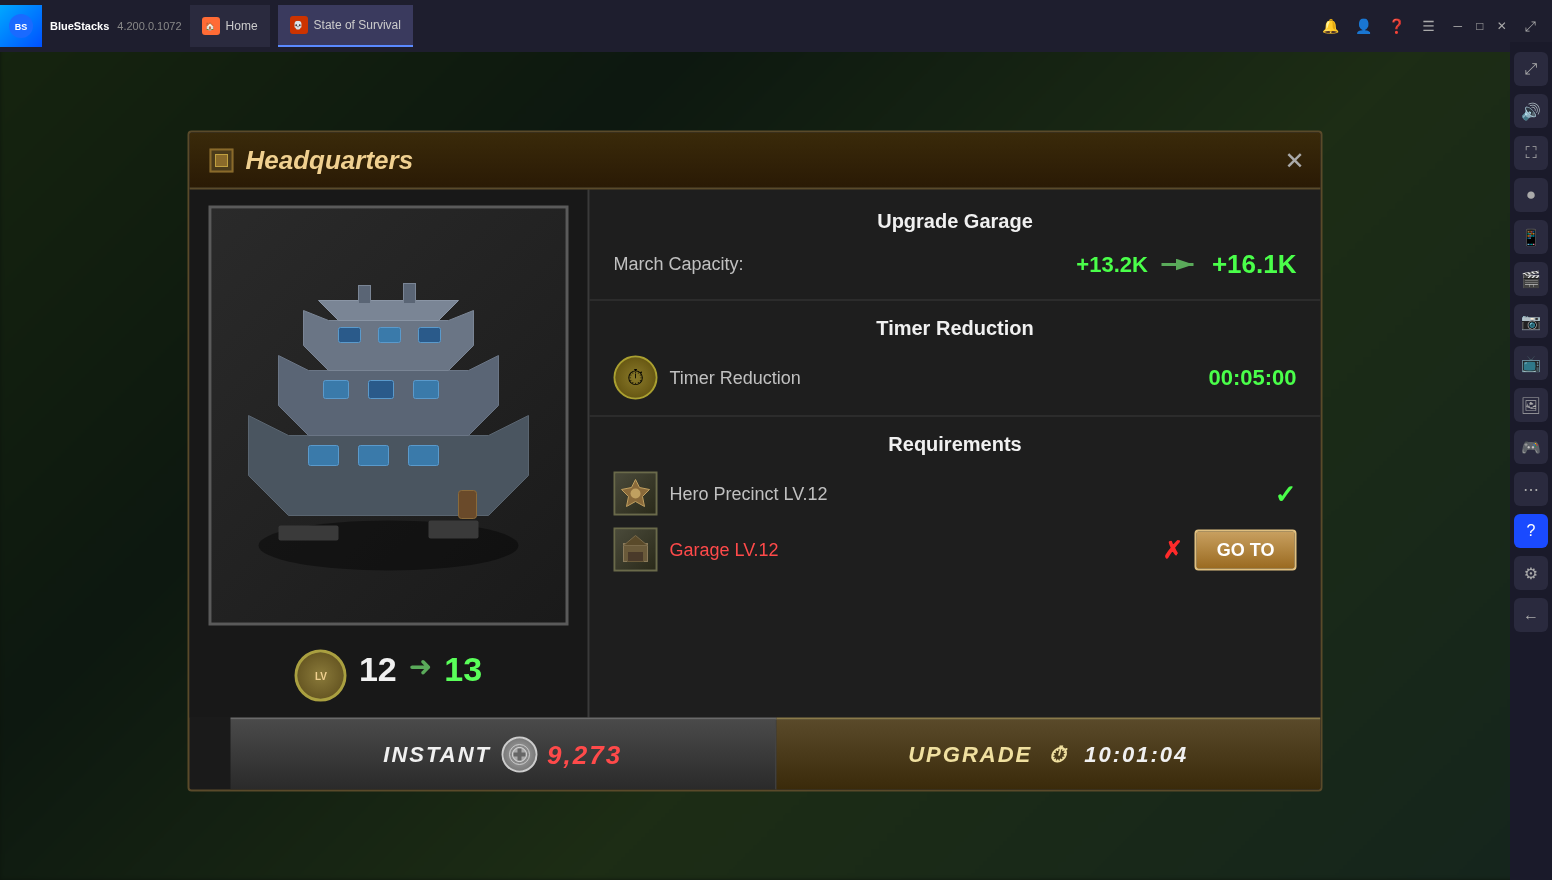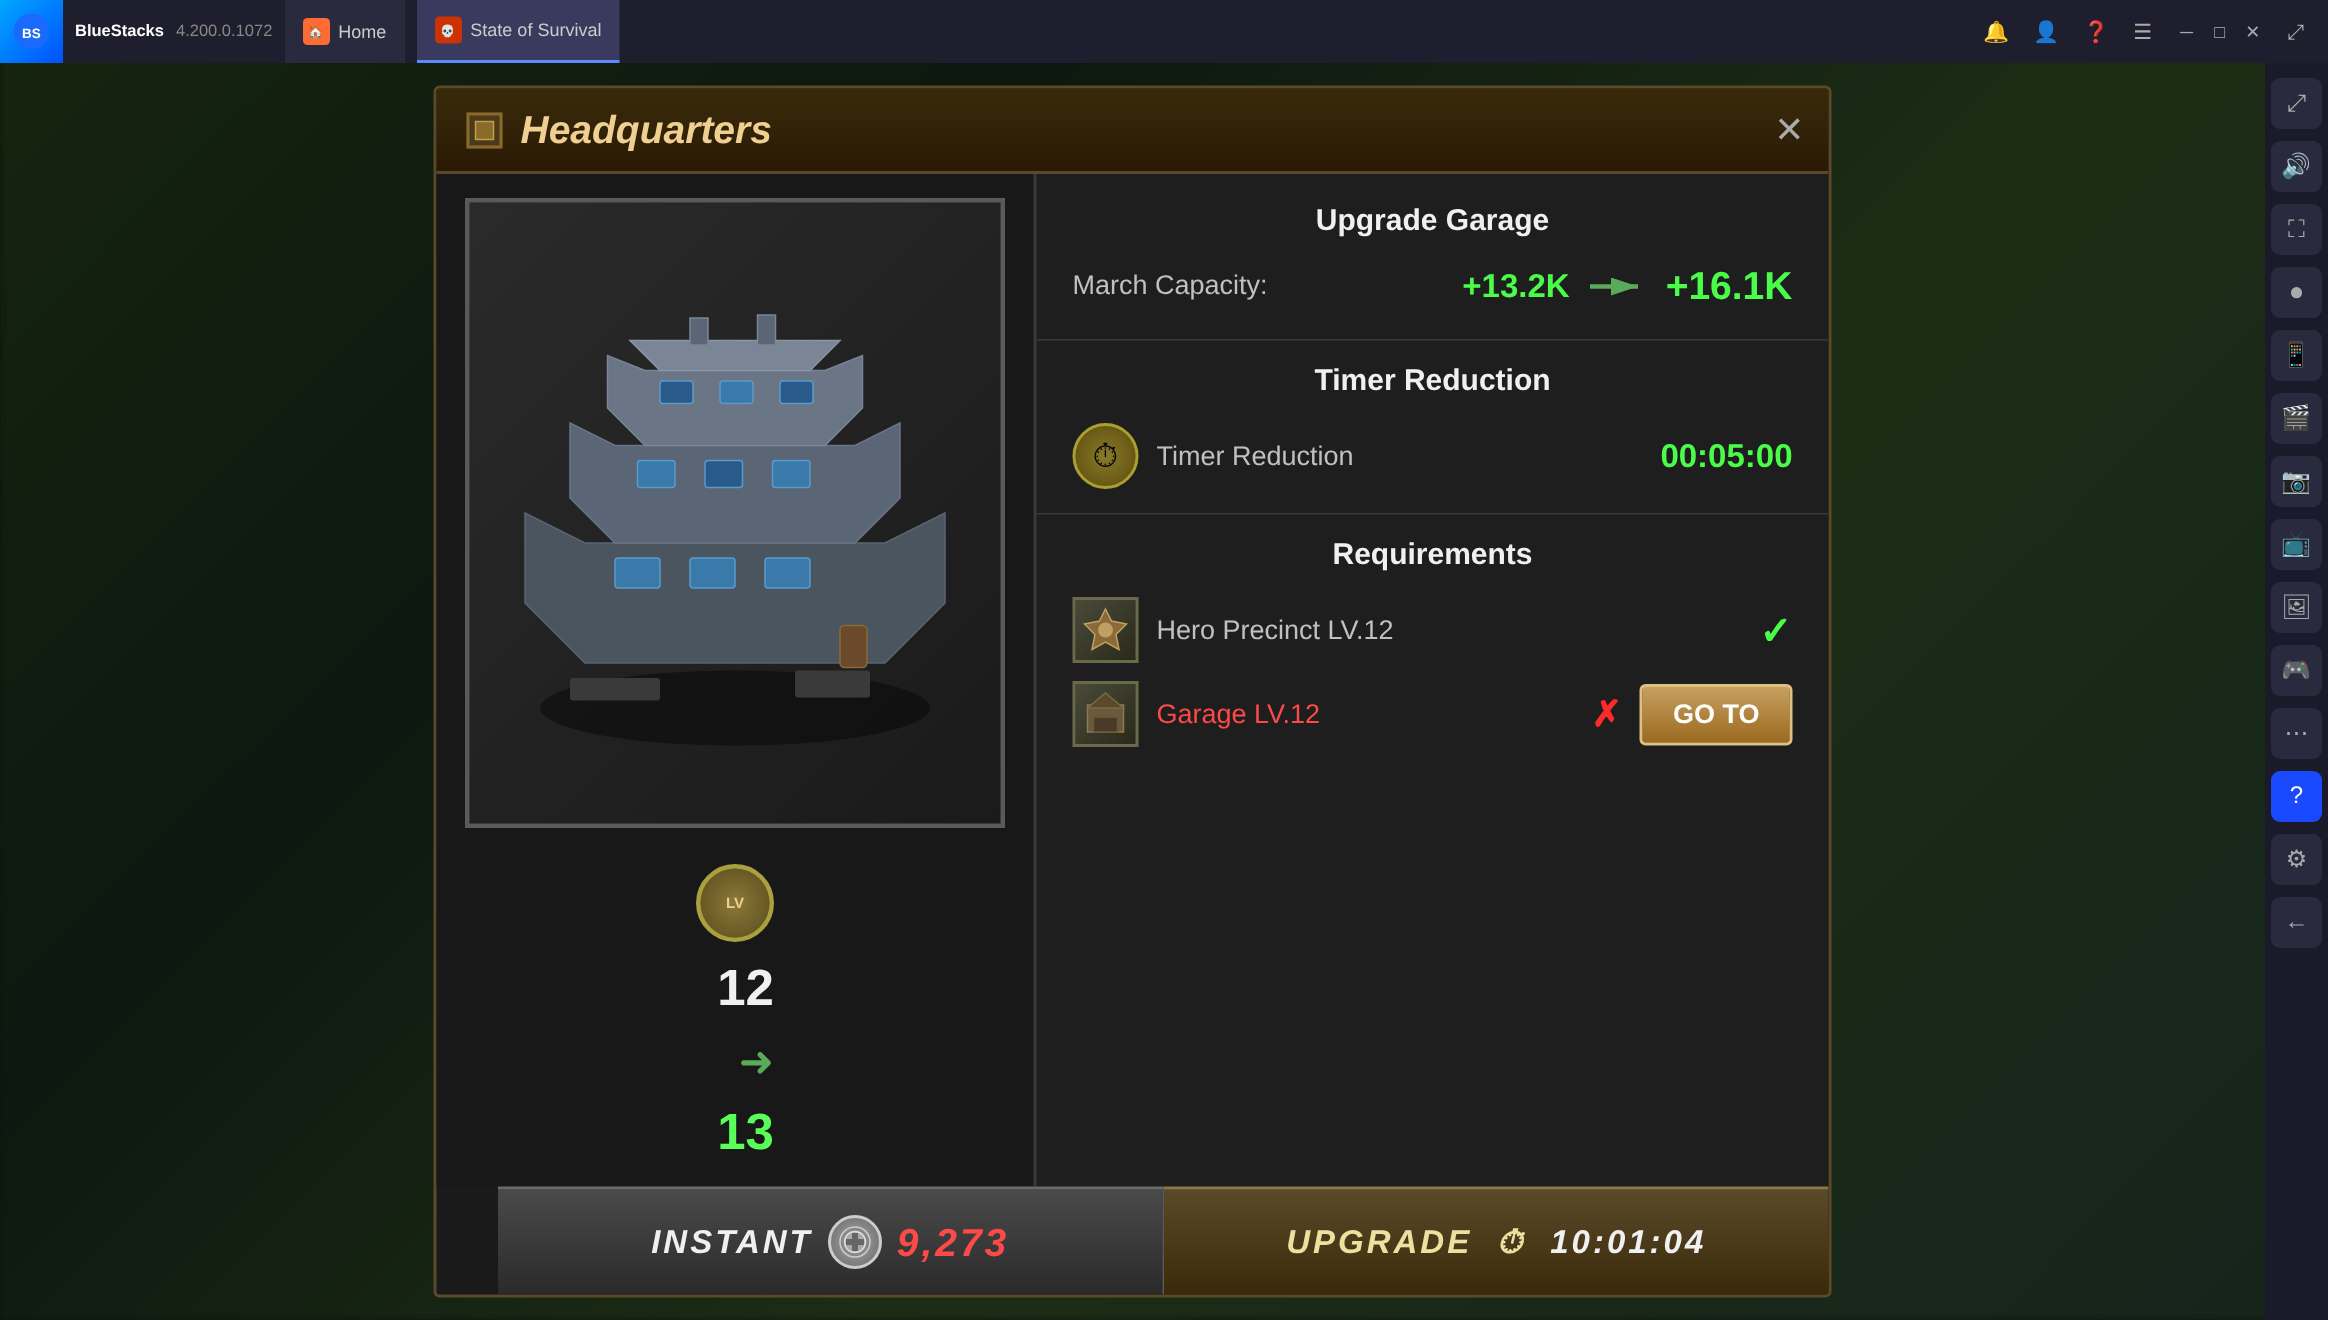--- a/index.html
+++ b/index.html
@@ -19,21 +19,21 @@
       background: linear-gradient(135deg, #2d4a1e 0%, #1a3020 30%, #3a5a2a 60%, #2a4a3a 100%);
       filter: blur(2px);
     }
 
     
     .bluestacks-bar {
       position: absolute;
       top: 0;
       left: 0;
       right: 0;
-      height: 42px;
+      height: 52px;
       background: #1e1e2e;
       display: flex;
       align-items: center;
       z-index: 100;
     }
 
     .bs-logo {
       width: 42px;
       height: 42px;
       background: linear-gradient(135deg, #00a8ff, #0050ff);
@@ -173,21 +173,21 @@
       background: rgba(0,0,0,0.5);
       z-index: 10;
     }
 
     
     .modal {
       position: absolute;
       top: 50%;
       left: 50%;
       transform: translate(-50%, -50%);
-      width: 932px;
+      width: 1135px;
       background: #1a1a1a;
       border: 2px solid #5a4a2a;
       border-radius: 4px;
       z-index: 20;
       overflow: hidden;
     }
 
     
     .modal-header {
       background: linear-gradient(180deg, #3a2a0a 0%, #2a1a05 100%);
@@ -254,24 +254,23 @@
       display: flex;
       align-items: center;
       justify-content: center;
       position: relative;
       margin-bottom: 16px;
     }
 
     
     .level-indicator {
       display: flex;
-      align-items: flex-end;
+      align-items: flex-start;
       gap: 12px;
       margin-top: 8px;
-      flex-direction: column;
     }
 
     .level-badge {
       width: 52px;
       height: 52px;
       background: radial-gradient(circle, #8a7a3a 0%, #5a4a1a 100%);
       border: 3px solid #aaa040;
       border-radius: 50%;
       display: flex;
       align-items: center;

